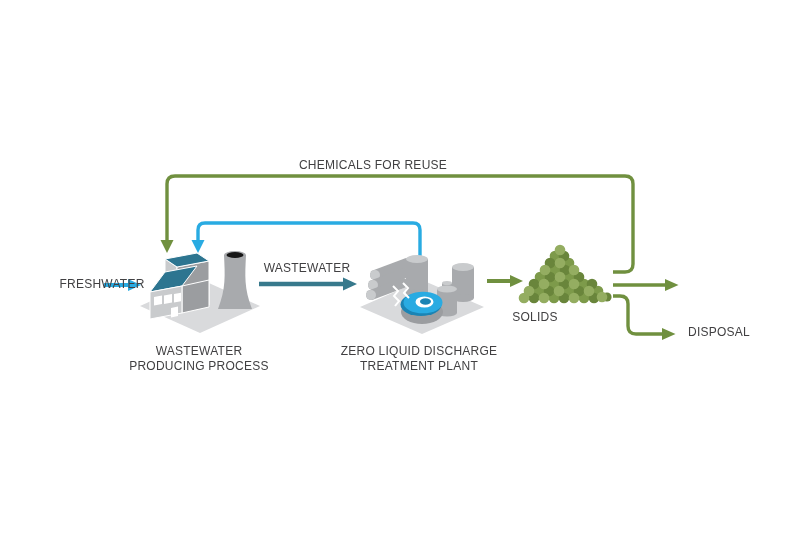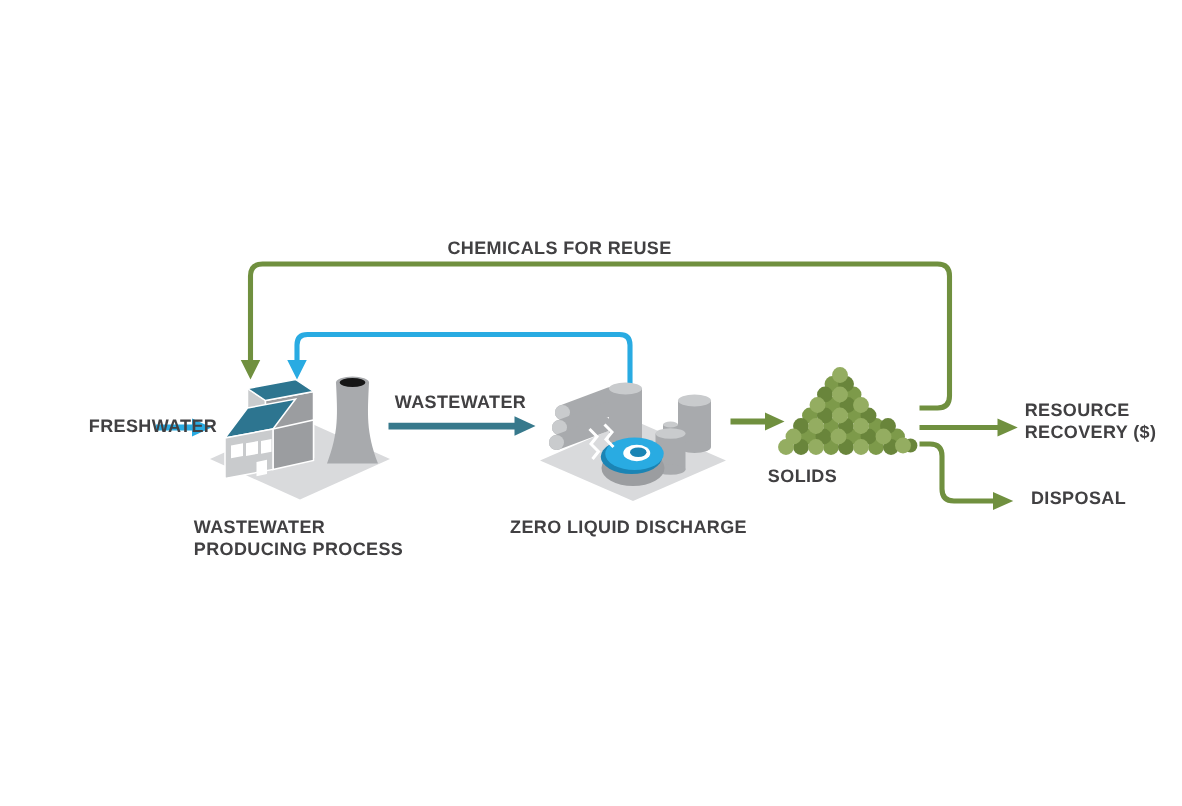--- a/index.html
+++ b/index.html
@@ -2,23 +2,23 @@
 <html style="--green: #70903f; --blue: #29abe2; --teal: #37798c; --text: #414042; --roof: #2d7590; --ground: #d9dadc; --gray-light: #c9cbcd; --gray-mid: #a8aaad; --gray-dark: #9b9da0; --tower-top: #161616; --torus-dark: #1b84b4; --solid-a: #7d9a4a; --solid-b: #69853b; --solid-c: #94ad61;"><head>
 <meta charset="utf-8">
 <style>
   html,body { margin:0; padding:0; background:#ffffff; }
   .canvas {
     position:relative; width:788px; height:537px; background:#ffffff;
     font-family:"Liberation Sans", sans-serif; overflow:hidden;
   }
   .flow-svg { position:absolute; left:0; top:0; width:788px; height:537px; }
   .lbl {
-    position:absolute; font-weight:bold; font-size:12px; color:var(--text,#414042);
+    position:absolute; font-weight:normal; font-size:12px; color:var(--text,#414042);
     letter-spacing:.25px; white-space:nowrap; transform:translateX(-50%);
-    line-height:15px; user-select:none;
+    text-align:center; line-height:15px; user-select:none;
   }
   .lbl span { display:block; }
 </style>
 </head>
 <body>
 
 <div class="canvas">
 
   <svg class="flow-svg" viewBox="0 0 788 537">
 
@@ -182,24 +182,21 @@
 
   <div class="lbl" style="left:307px; top:261px;">WASTEWATER</div>
 
   <div class="lbl" style="left:199px; top:344px;">
     <span>WASTEWATER</span>
     <span>PRODUCING PROCESS</span>
   </div>
 
   <div class="lbl" style="left:419px; top:344px;">
     <span>ZERO LIQUID DISCHARGE</span>
+    <span>TREATMENT PLANT</span>
   </div>
 
   <div class="lbl" style="left:535px; top:310px;">SOLIDS</div>
 
-  <div class="lbl" style="left:727px; top:266px;">
-    <span>RESOURCE</span>
-    <span>RECOVERY ($)</span>
-  </div>
 
   <div class="lbl" style="left:719px; top:325px;">DISPOSAL</div>
 
 </div>
 
 </body></html>

